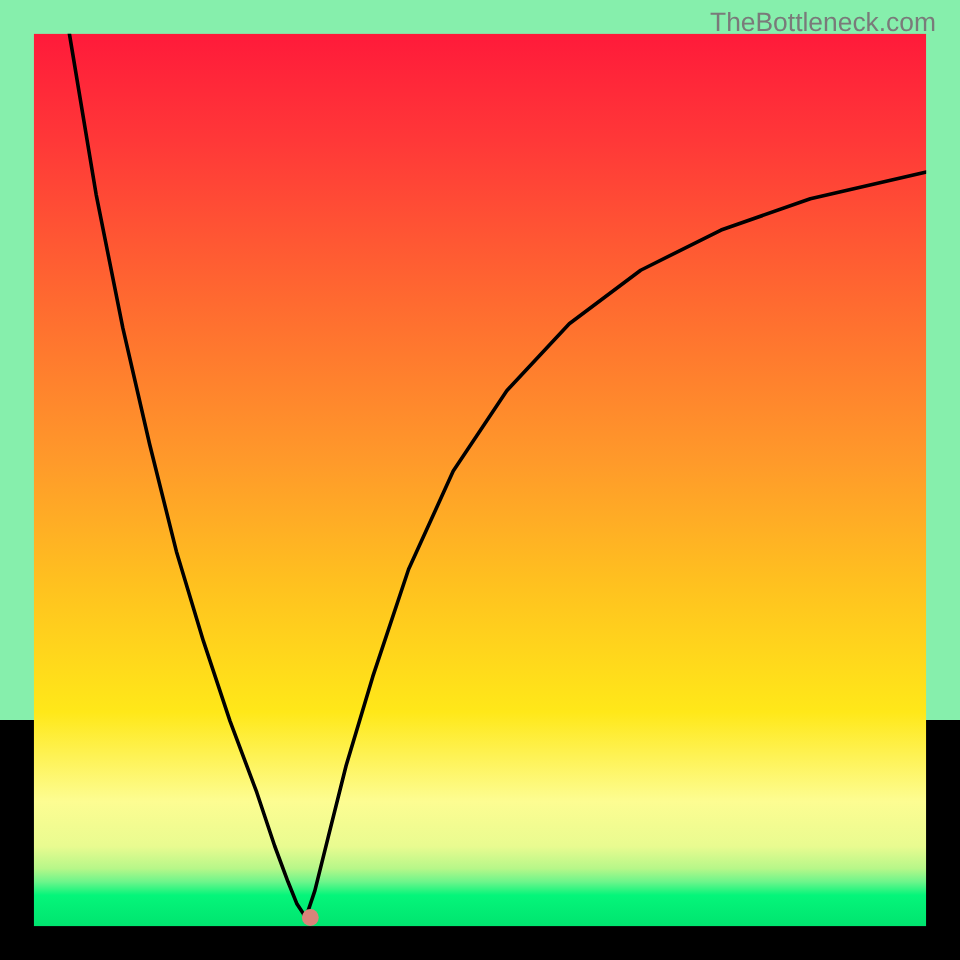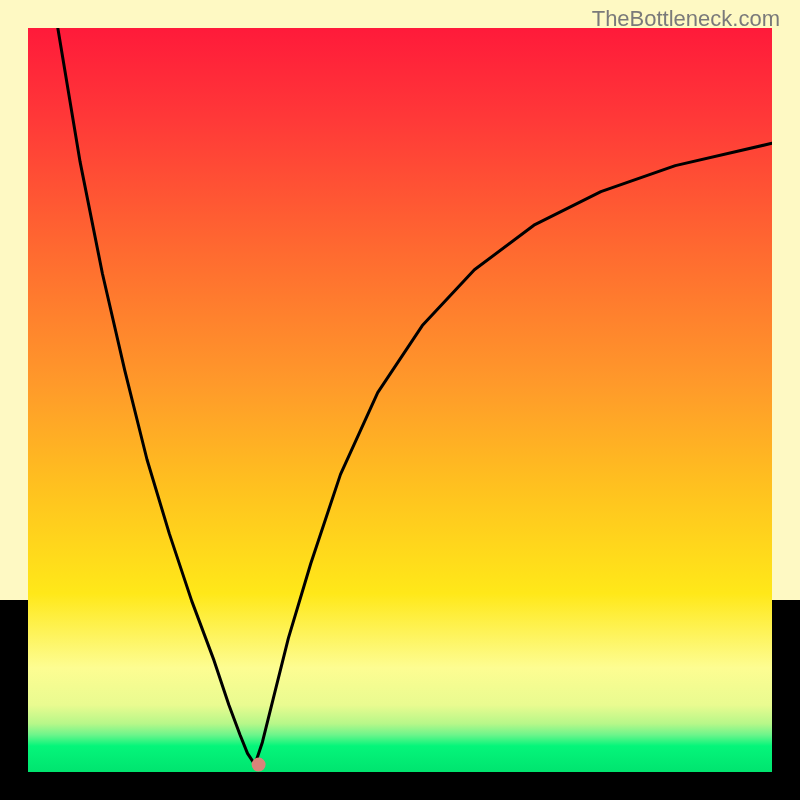--- a/index.html
+++ b/index.html
@@ -7,21 +7,21 @@
     padding: 0;
     width: 800px;
     height: 800px;
     background: #000;
     font-family: Arial, sans-serif;
     position: relative;
   }
   .outer {
     width: 800px;
     height: 600px;
-    background: #fef9c3;
+    background: #86efac;
     position: relative;
   }
   .watermark {
     position: absolute;
     top: 6px;
     right: 20px;
     color: #7a7a7a;
     font-size: 22px;
     font-weight: 500;
     z-index: 10;

